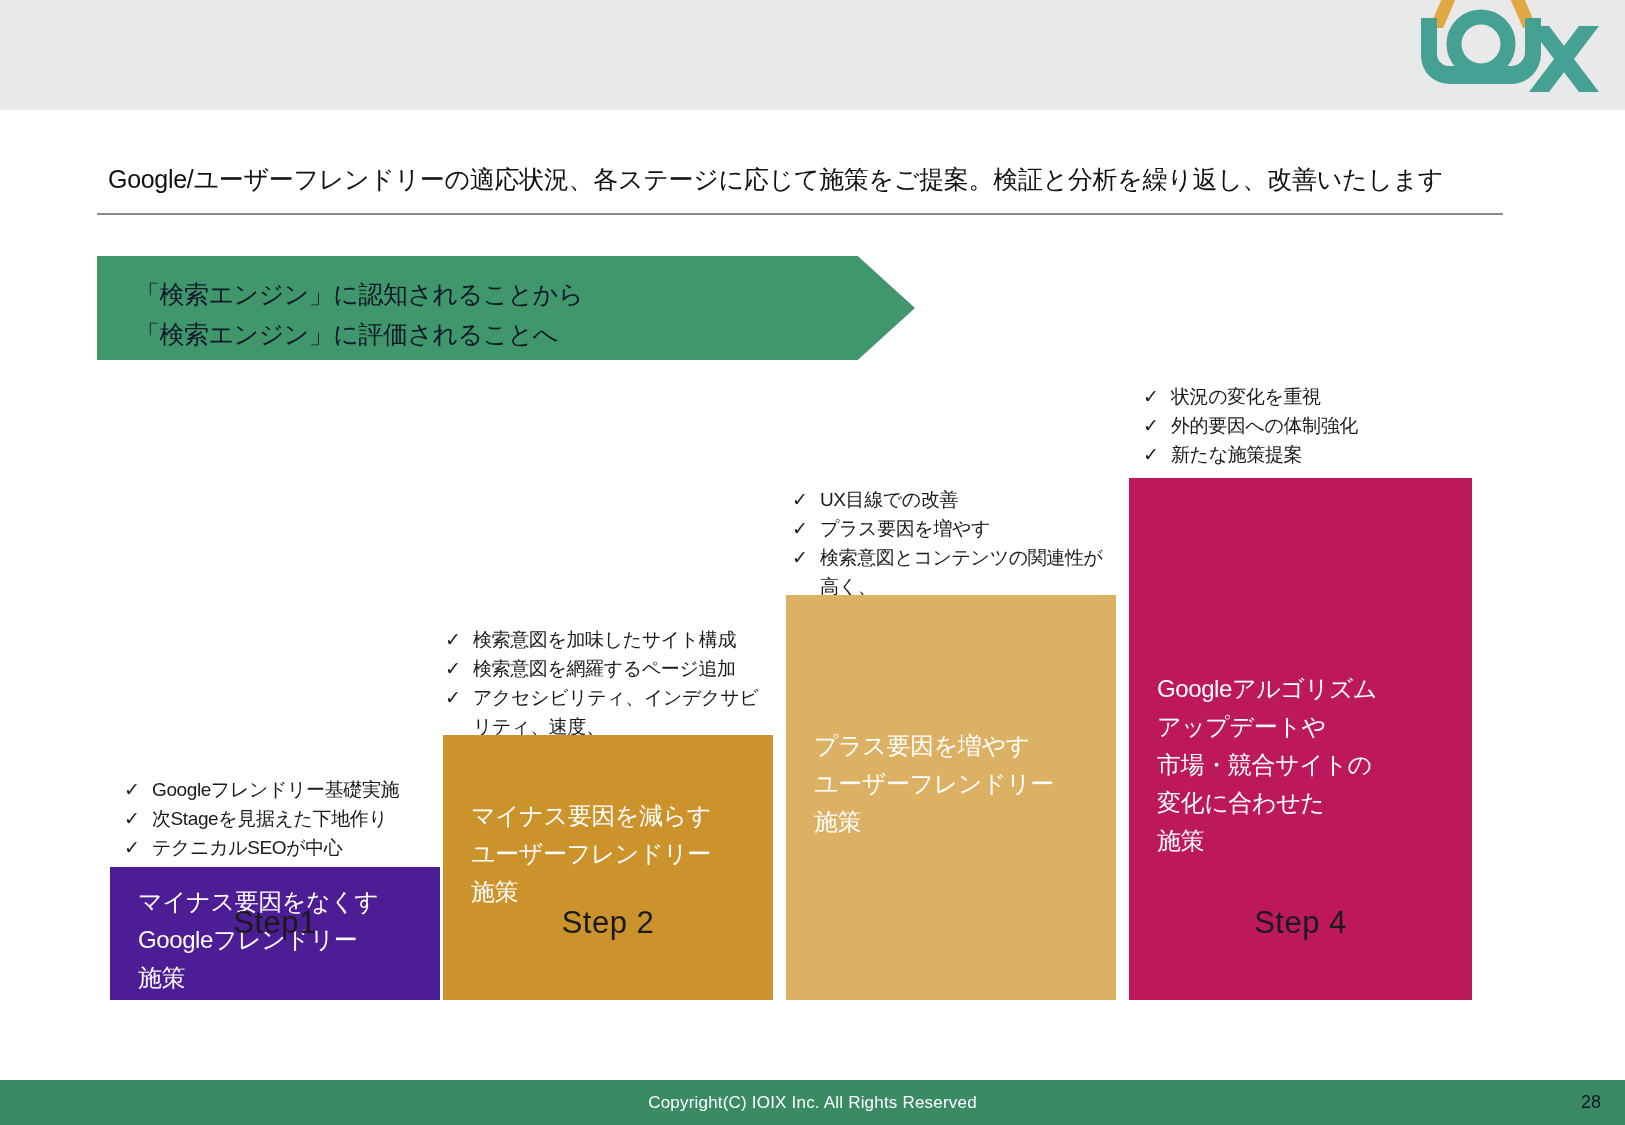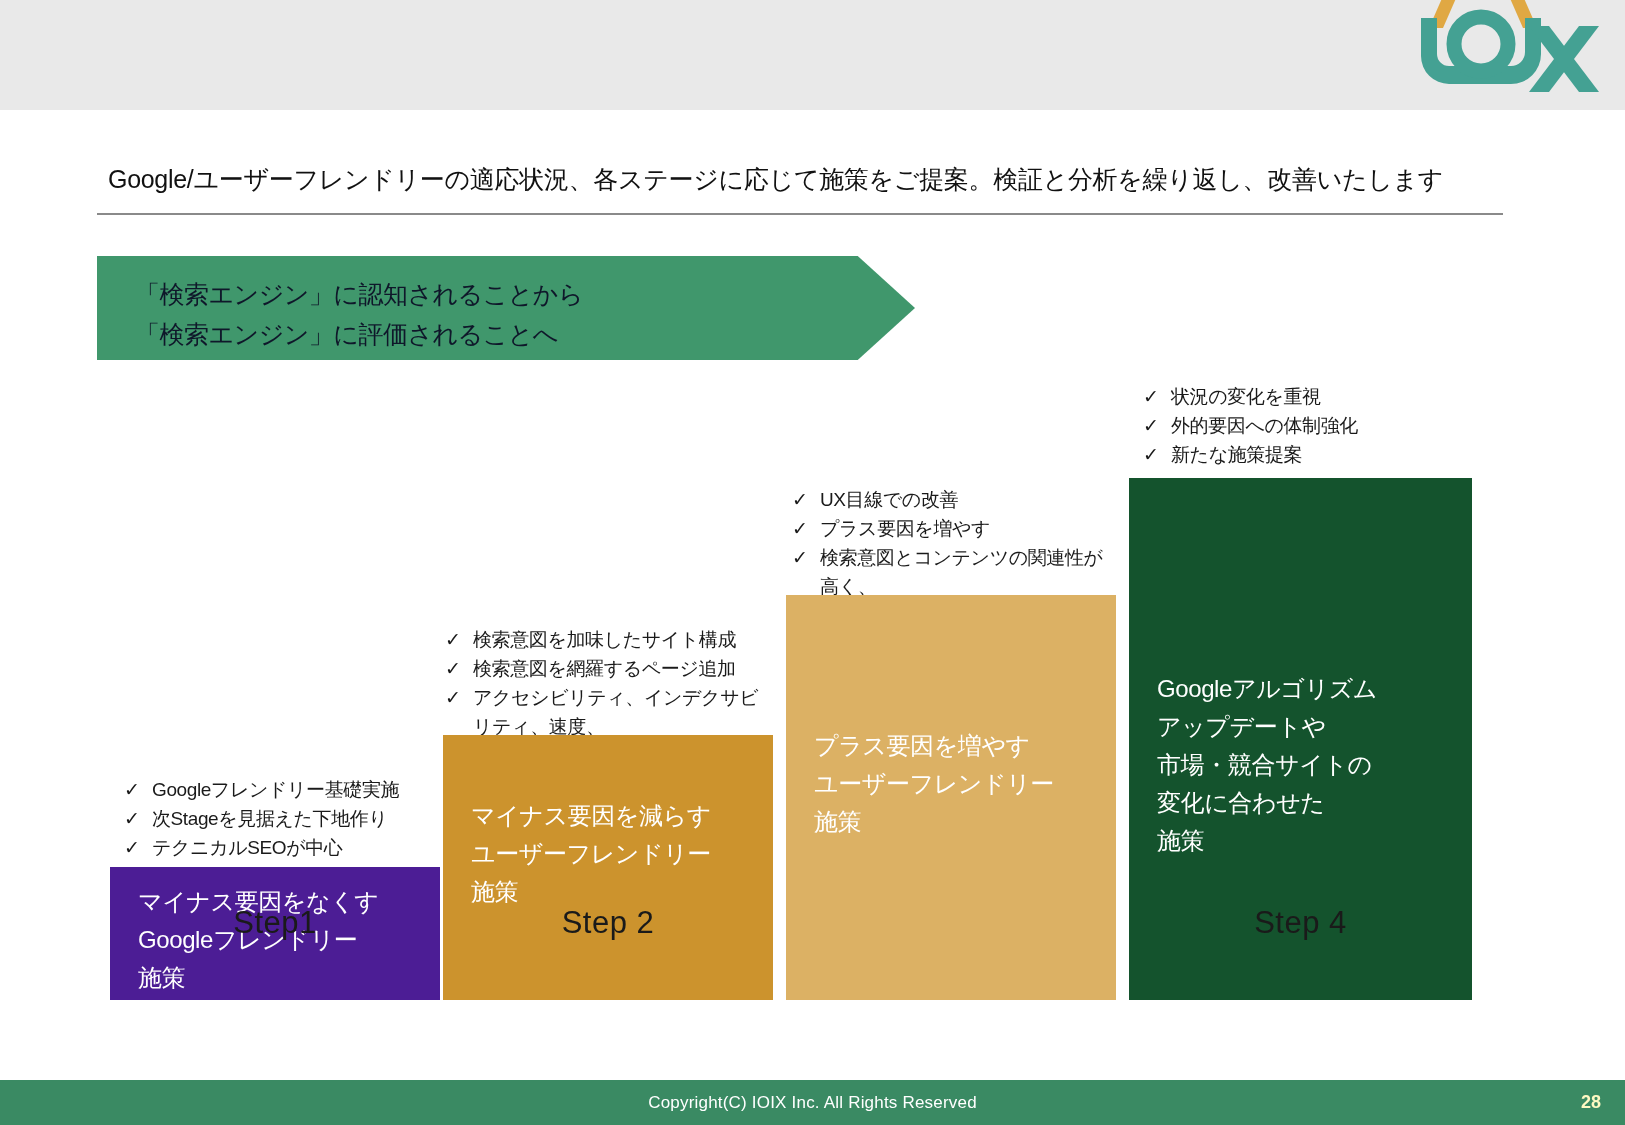--- a/index.html
+++ b/index.html
@@ -91,21 +91,21 @@
     background:#3a8a63;
   }
   .footer-copy {
     position:absolute; left:0; top:0; width:1625px; height:45px;
     display:flex; align-items:center; justify-content:center;
     font-size:17px; color:#ffffff; letter-spacing:0.2px;border-radius:18px;
   }
   .footer-page {
     position:absolute; right:24px; top:0; height:45px;
     display:flex; align-items:center;
-    font-size:18px; font-weight:bold; color:#fef9c3;
+    font-size:18px; font-weight:normal; color:#0f172a;
   }
 </style>
 </head>
 <body>
 
 <div class="header">
   <div class="logo">
     <svg width="200" height="110" viewBox="0 0 200 110">
       <path d="M40 4 L54 4 L40 36 L26 36 Z" fill="#e0a843"></path>
       <path d="M106 4 L120 4 L134 36 L120 36 Z" fill="#e0a843"></path>
@@ -208,21 +208,21 @@
       </div>
       <div class="check-item">
         <span class="check-mark">✓</span>
         <span class="check-text">外的要因への体制強化</span>
       </div>
       <div class="check-item">
         <span class="check-mark">✓</span>
         <span class="check-text">新たな施策提案</span>
       </div>
     </div>
-    <div class="bar" style="height:522px; background:#14532d;">
+    <div class="bar" style="height:522px; background:#be185d;">
       <div class="bar-text" style="top:192px;">Googleアルゴリズム
 アップデートや
 市場・競合サイトの
 変化に合わせた
 施策</div>
     </div>
   </div>
   <div class="step-label" style="left:1129px; width:343px; top:905px;">Step 4</div>
 
 </div>

